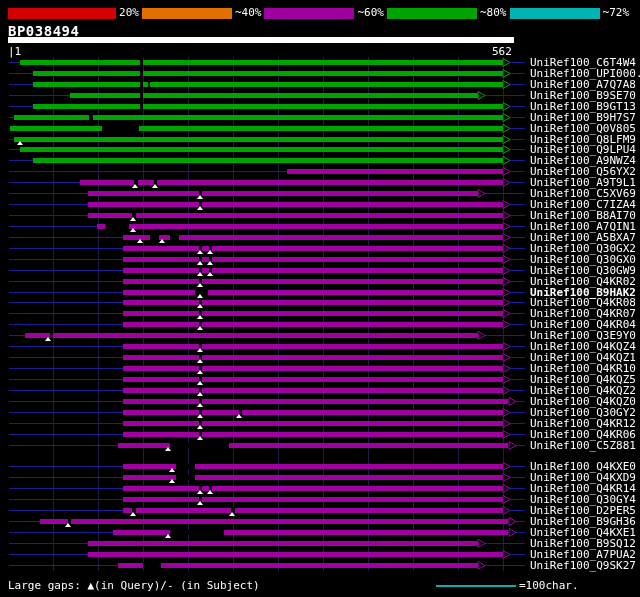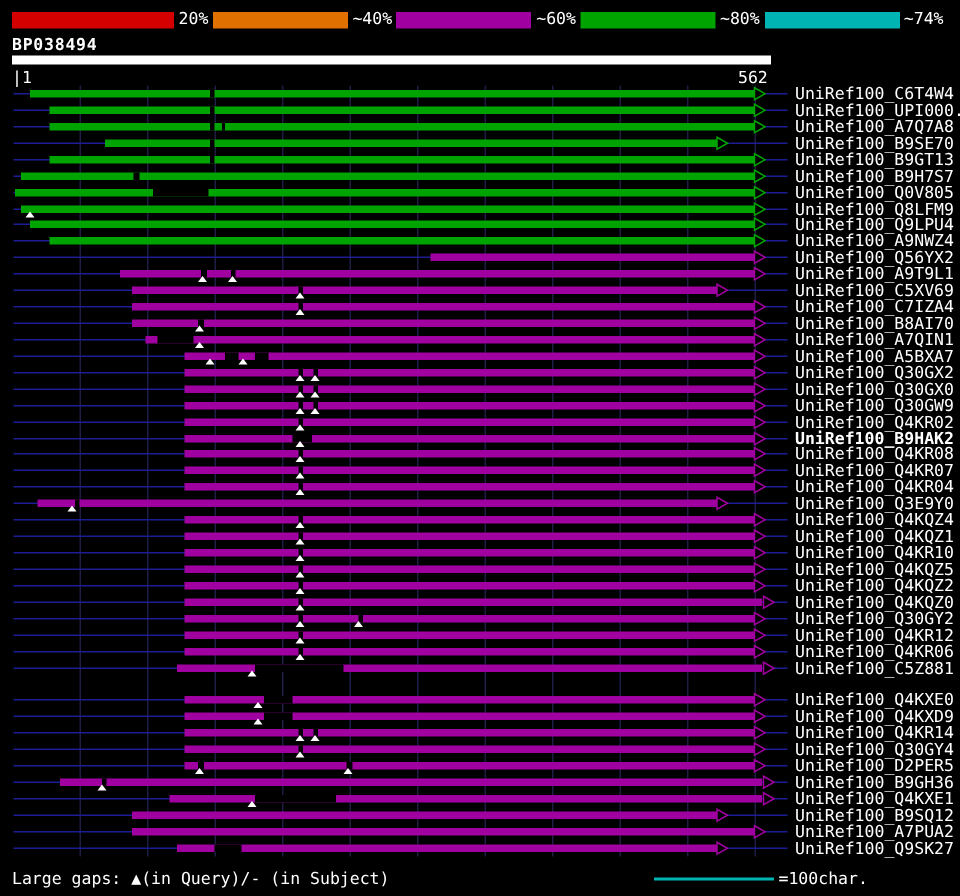--- a/index.html
+++ b/index.html
@@ -1,21 +1,21 @@
 <!DOCTYPE html>
 <html><head>
 <meta charset="utf-8">
 <style>
   html,body{margin:0;padding:0;background:#000;}
   #screen{position:relative;width:640px;height:597px;background:#000;overflow:hidden;
           font-family:"DejaVu Sans Mono","DejaVu Sans",monospace;}
   .key{position:absolute;top:7px;left:8px;width:624px;height:12px;display:flex;align-items:center;}
   .key .sw{height:11px;}
   .key .kl{color:#fff;font-size:11px;line-height:12px;padding:0 3px;white-space:pre;}
-  .hdr{position:absolute;top:23px;left:8px;color:#fff;font-size:11px;font-weight:bold;letter-spacing:.5px;}
+  .hdr{position:absolute;top:23px;left:8px;color:#fff;font-size:14px;font-weight:bold;letter-spacing:.5px;}
   .qbar{position:absolute;top:37px;left:8px;width:506px;height:6px;background:#fff;}
   .ax1{position:absolute;top:45px;left:8px;color:#fff;font-size:11px;}
   .ax2{position:absolute;top:45px;left:492px;color:#fff;font-size:11px;}
   #plot{position:absolute;top:57px;left:0;width:640px;height:514px;}
   .grid{position:absolute;top:0;width:1px;height:514px;background:#1d1d46;}
   .row{position:absolute;left:0;width:640px;height:11px;}
   .ext{position:absolute;top:5px;height:1px;background:#1c1c94;}
   .bar{position:absolute;top:3px;height:5px;}
   .gap{position:absolute;top:3px;height:5px;background:#000;}
   .tri{position:absolute;top:7px;width:0;height:0;border-left:3px solid transparent;
@@ -33,21 +33,21 @@
   <div id="key" class="key">
       <div class="sw" style="flex-grow: 1.2; background: rgb(212, 0, 0);"></div>
       <span class="kl">20%</span>
       <div class="sw" style="flex-grow: 1; background: rgb(224, 112, 0);"></div>
       <span class="kl">~40%</span>
       <div class="sw" style="flex-grow: 1; background: rgb(160, 0, 160);"></div>
       <span class="kl">~60%</span>
       <div class="sw" style="flex-grow: 1; background: rgb(0, 164, 0);"></div>
       <span class="kl">~80%</span>
       <div class="sw" style="flex-grow: 1; background: rgb(0, 180, 180);"></div>
-      <span class="kl">~74%</span>
+      <span class="kl">~72%</span>
     </div>
   <div class="hdr">BP038494</div>
   <div class="qbar"></div>
   <div class="ax1">|1</div>
   <div class="ax2">562</div>
   <div id="plot">
       <div class="grid" style="left: 53.1px;"></div>
       <div class="grid" style="left: 98.1px;"></div>
       <div class="grid" style="left: 143.1px;"></div>
       <div class="grid" style="left: 188.1px;"></div>

